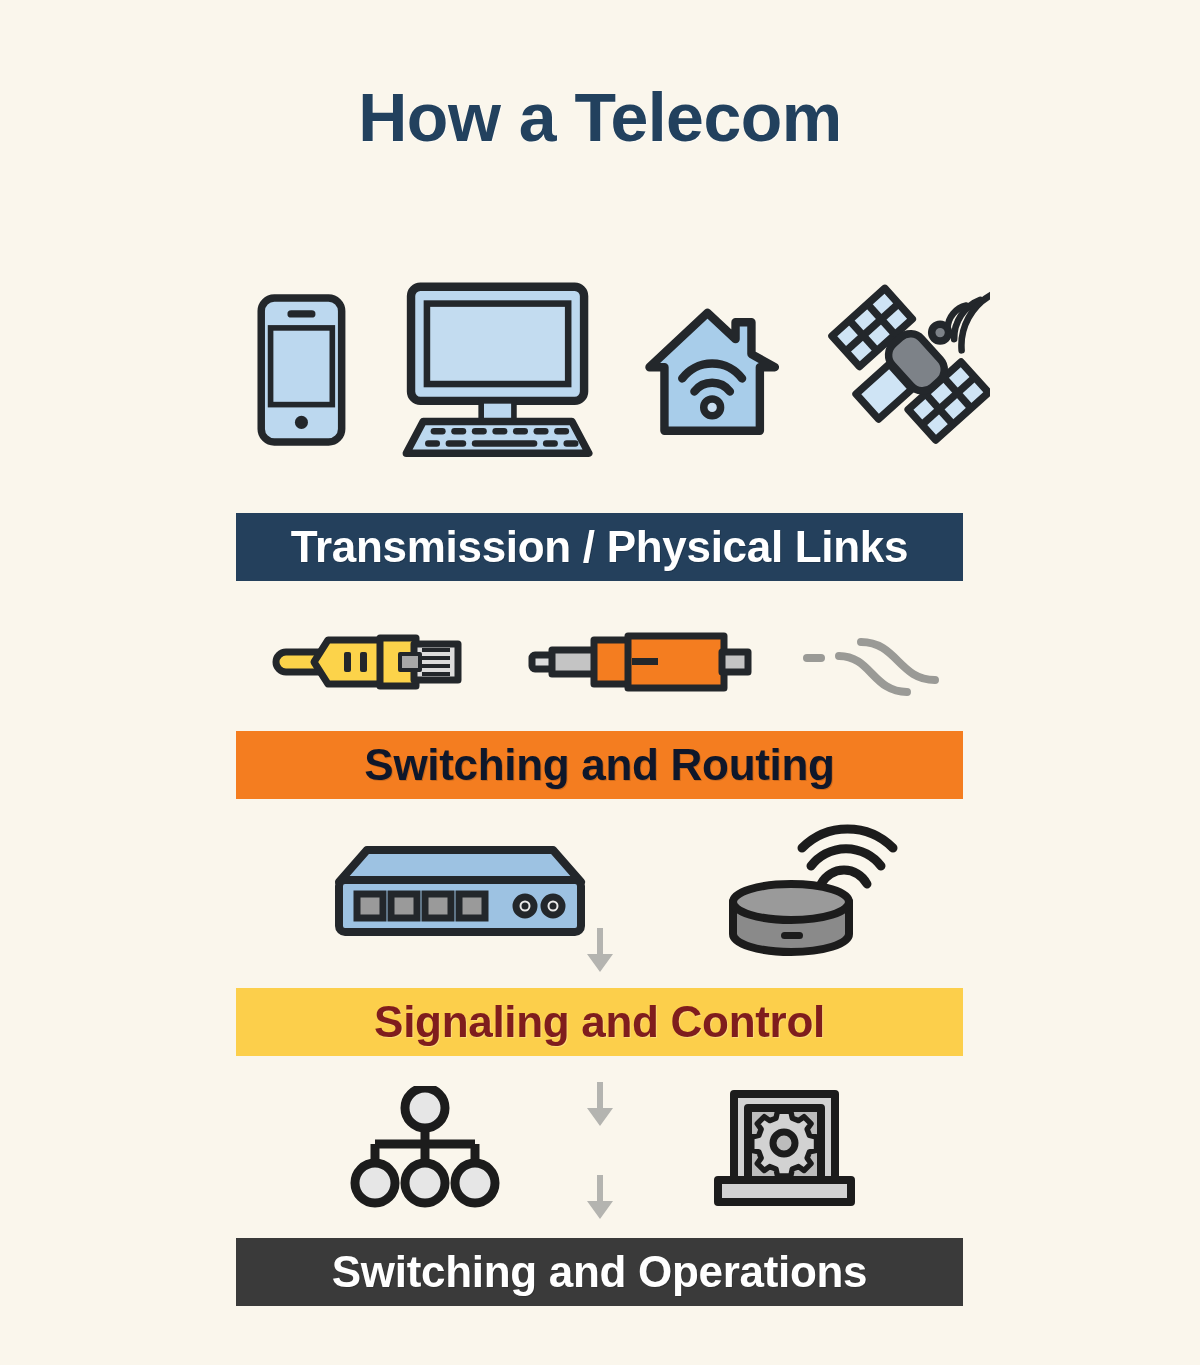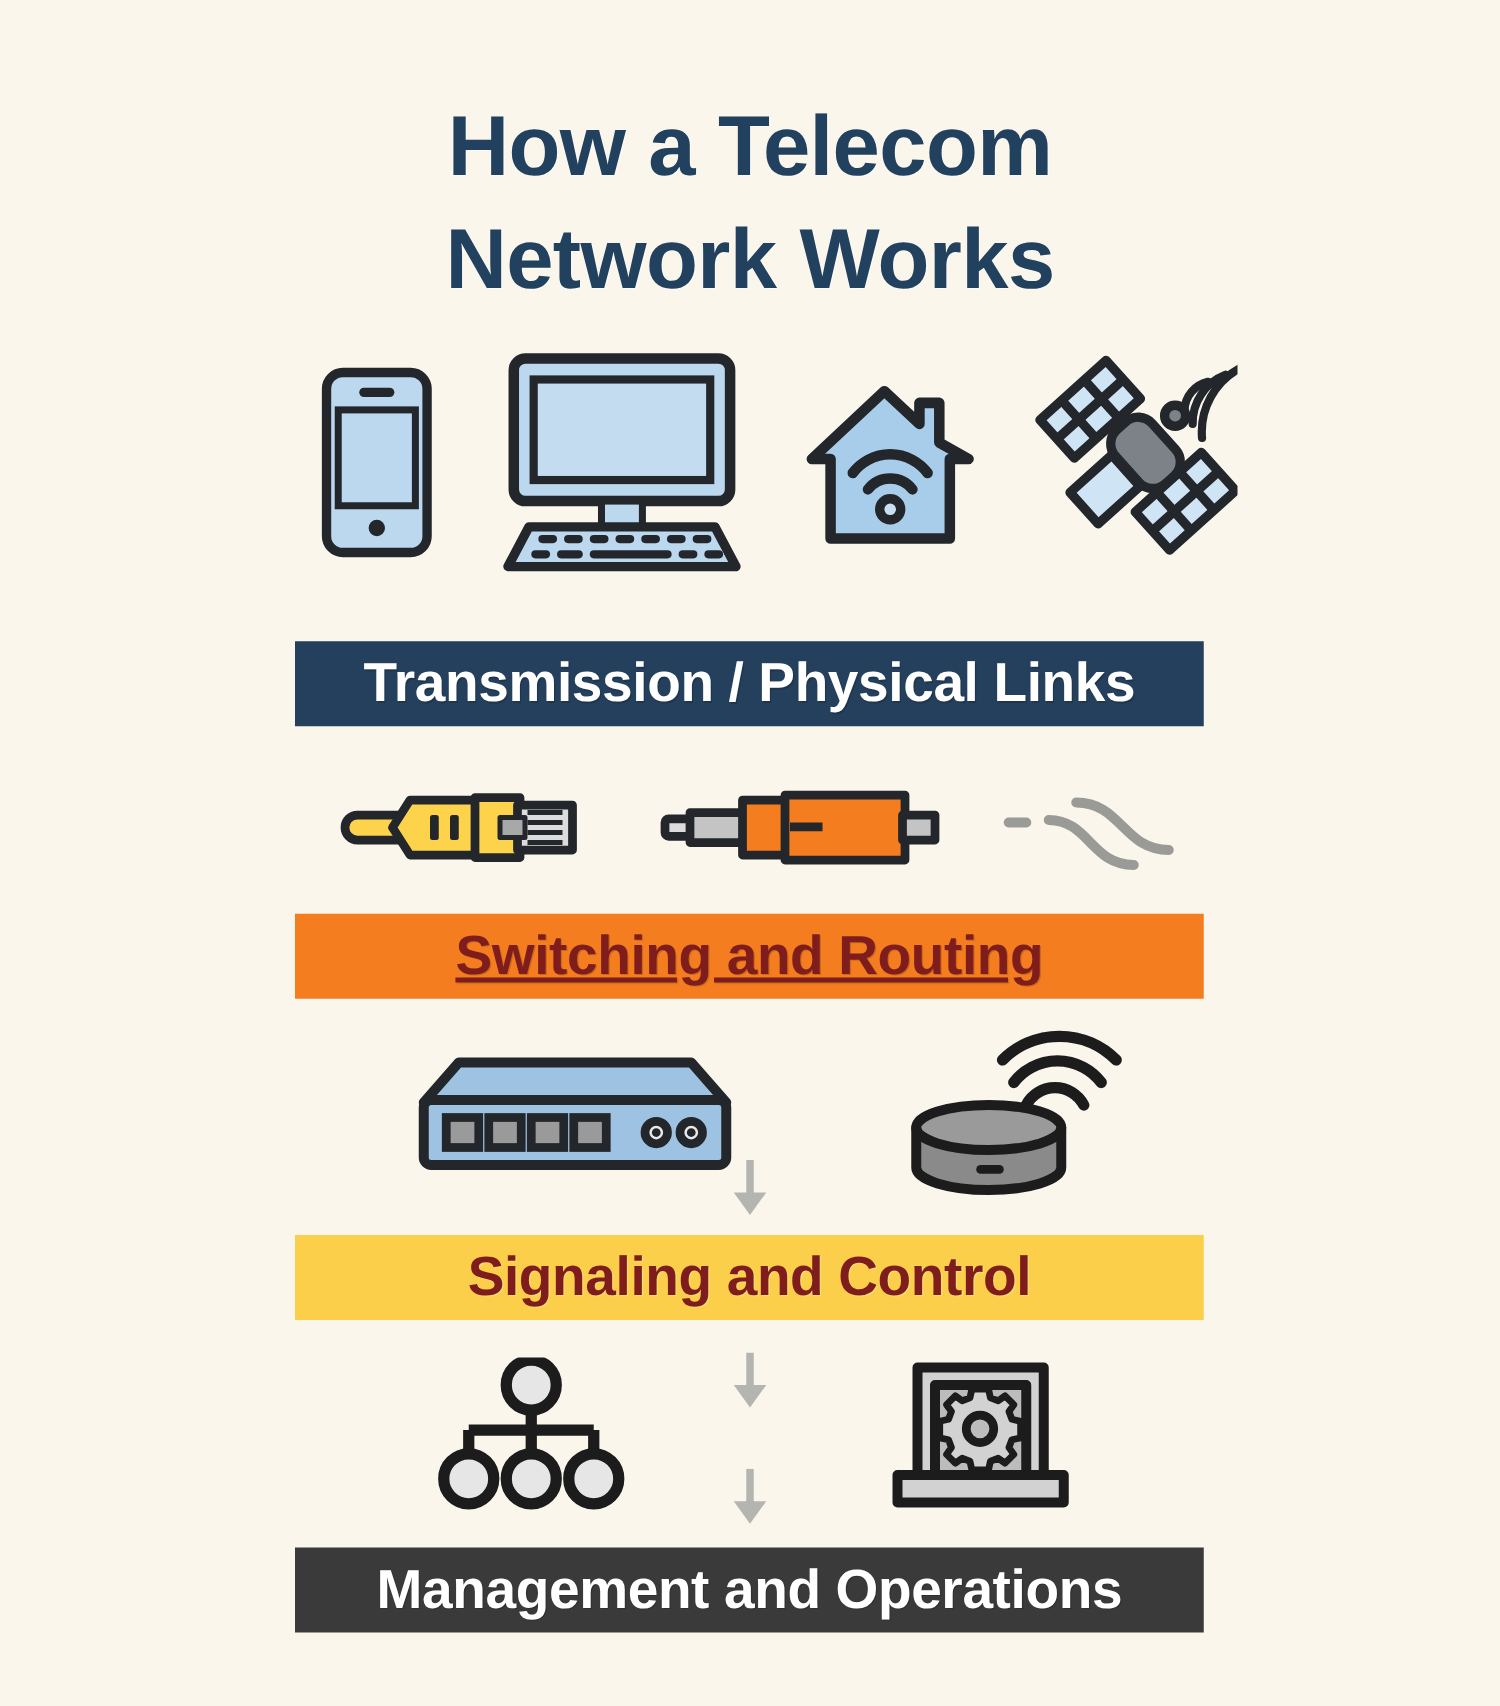--- a/index.html
+++ b/index.html
@@ -58,42 +58,41 @@
   }
   .band-label {
     font-size: 44px;
     font-weight: bold;
     letter-spacing: -0.3px;
     text-shadow: 1px 1px 0 rgba(0,0,0,0.16);
   }
   .band-navy  { background: #24405c; }
   .band-navy  .band-label { color: #ffffff; }
   .band-orange{ background: #f47d20; }
-  .band-orange .band-label { color: #7f1d1d; text-decoration: underline; }
+  .band-orange .band-label { color: #0f172a; }
   .band-yellow{ background: #fccf4b; }
   .band-yellow .band-label { color: #7f1d1d;
                              text-shadow: 1px 1px 0 rgba(255,255,255,0.25); }
   .band-dark  { background: #3a3a3a; }
   .band-dark  .band-label { color: #ffffff; }
 
   
   .arrow {
     position: absolute;
     width: 34px;
     height: 46px;
   }
 </style>
 </head>
 <body>
 
 <div id="page">
 
   <div class="title-block">
     <div class="title-line">How a Telecom</div>
-    <div class="title-line">Network Works</div>
   </div>
 
   <div class="icon-row" style="left:250px; top:262px; width:740px; height:215px; gap:44px;">
 
     <svg width="110" height="170" viewBox="0 0 110 170">
       <rect x="12" y="8" width="86" height="154" rx="14" ry="14" fill="#bcd8ef" stroke="#23272b" stroke-width="8"></rect>
       <rect x="22" y="40" width="66" height="82" fill="#bcd8ef" stroke="#23272b" stroke-width="6"></rect>
       <rect x="40" y="21" width="30" height="8" rx="4" fill="#23272b"></rect>
       <circle cx="55" cy="141" r="7" fill="#23272b"></circle>
     </svg>
@@ -286,16 +285,16 @@
 
   <svg class="arrow" style="left:583px; top:1082px;" viewBox="0 0 34 46">
     <path d="M 14 0 L 20 0 L 20 26 L 30 26 L 17 44 L 4 26 L 14 26 Z" fill="#b4b4b0"></path>
   </svg>
 
   <svg class="arrow" style="left:583px; top:1175px;" viewBox="0 0 34 46">
     <path d="M 14 0 L 20 0 L 20 26 L 30 26 L 17 44 L 4 26 L 14 26 Z" fill="#b4b4b0"></path>
   </svg>
 
   <div class="band band-dark" style="top:1238px;">
-    <span class="band-label">Management and Operations</span>
+    <span class="band-label">Switching and Operations</span>
   </div>
 
 </div>
 
 </body></html>

